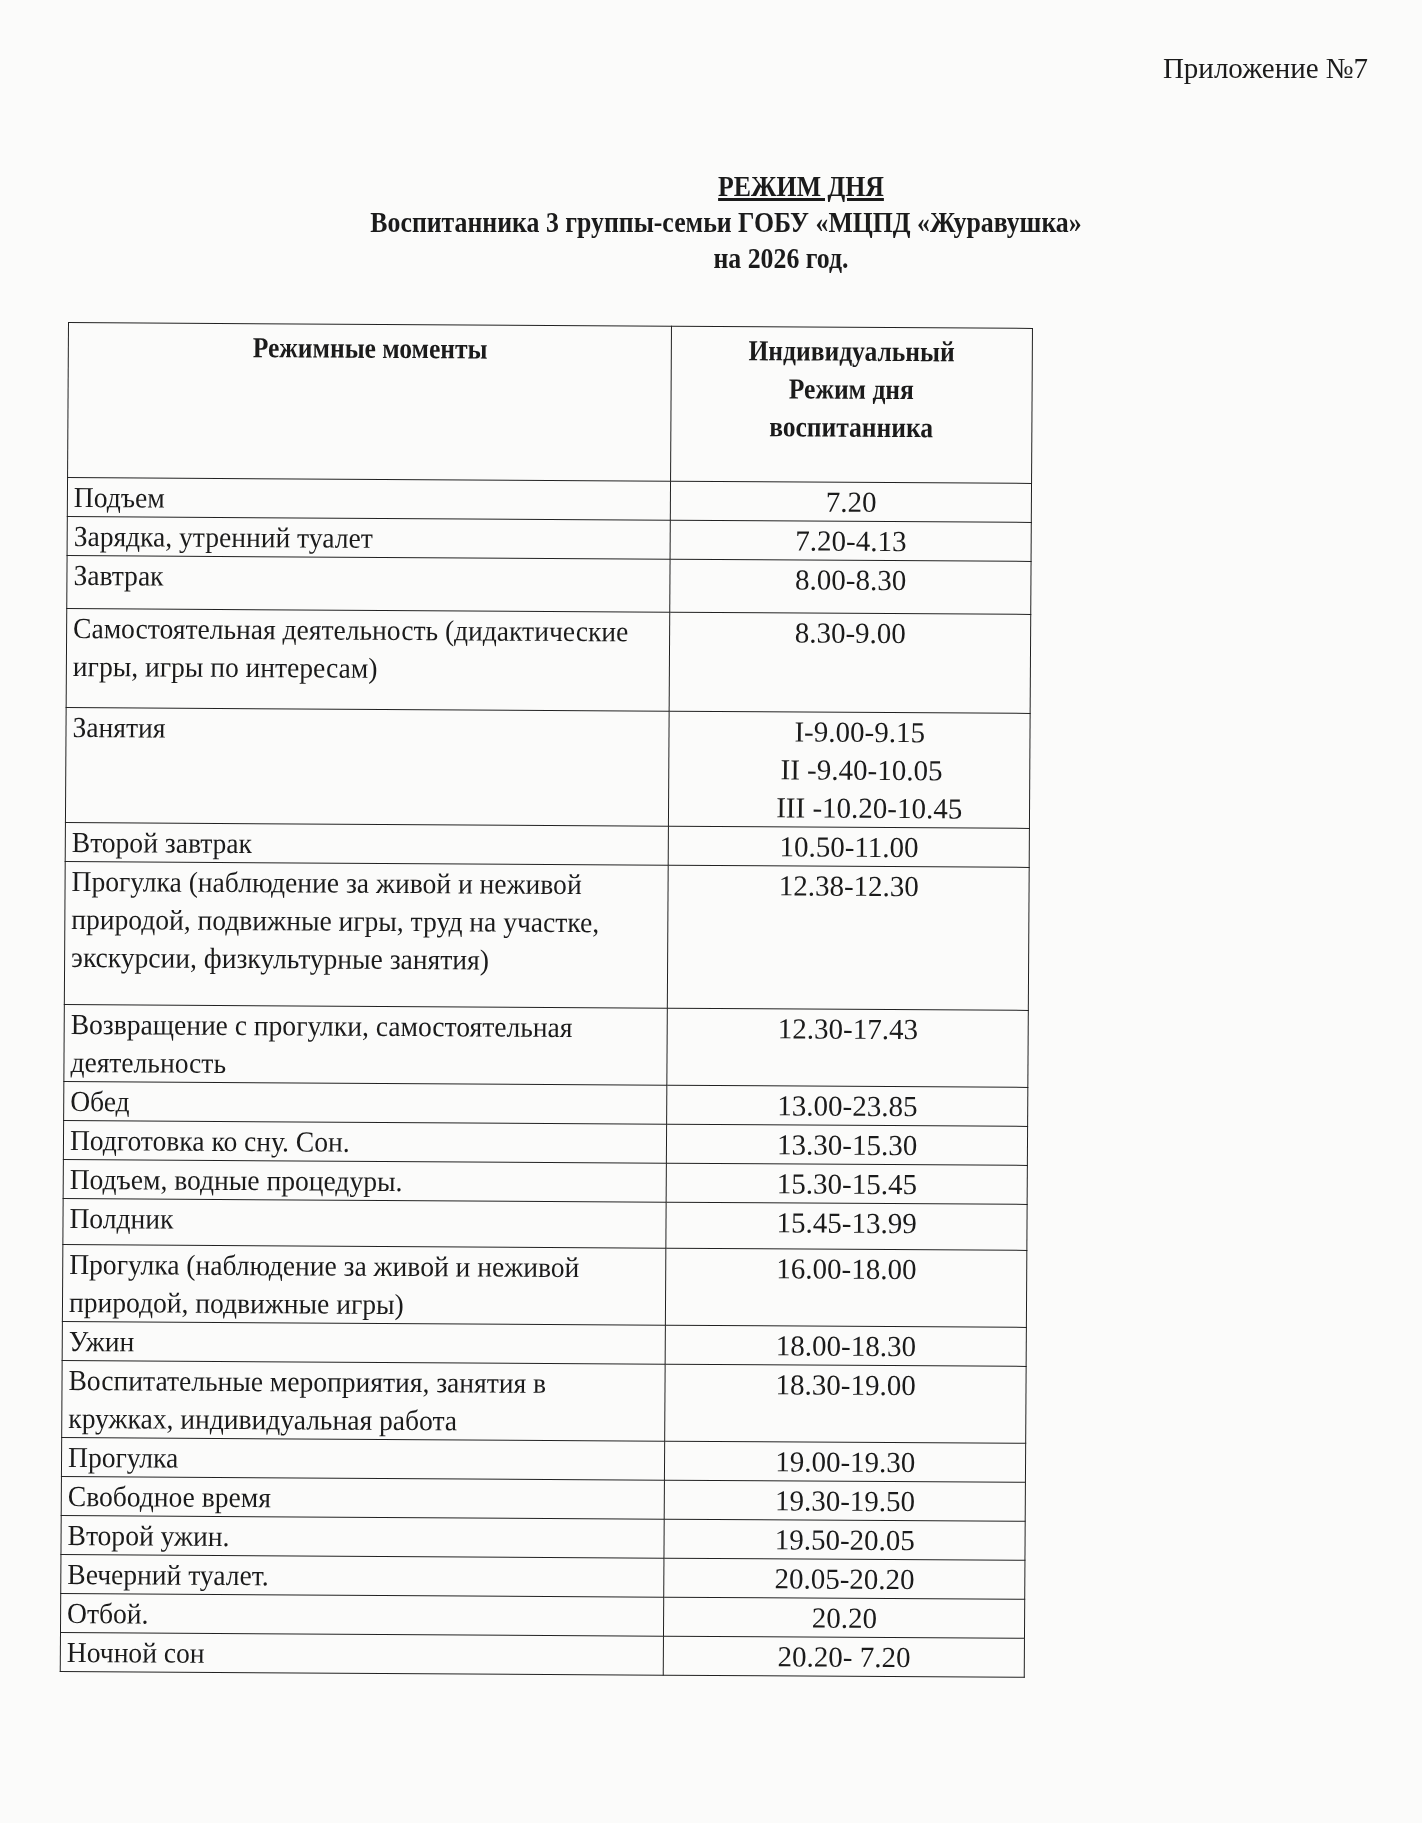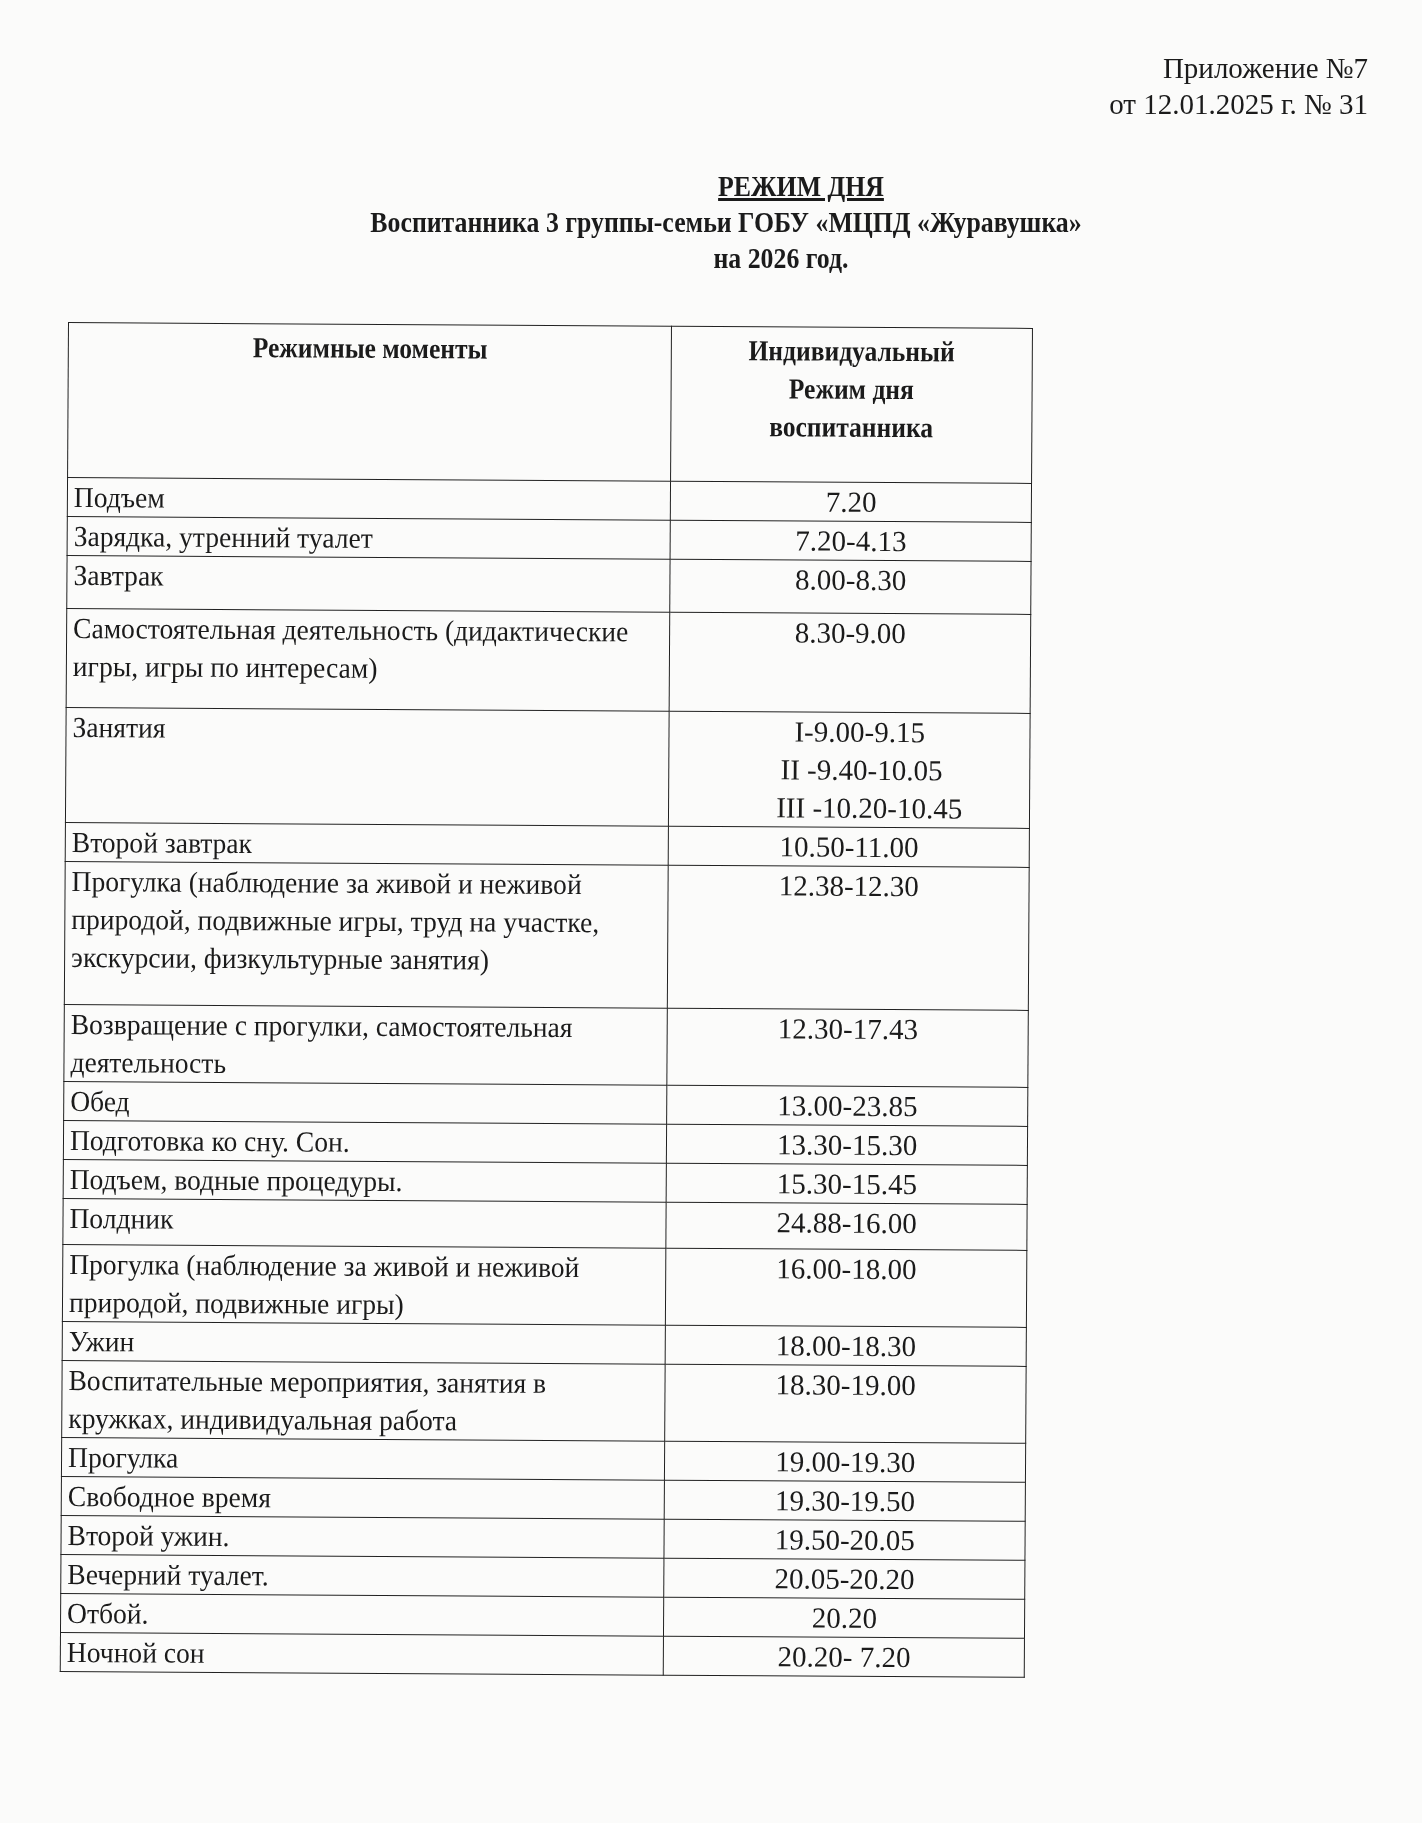--- a/index.html
+++ b/index.html
@@ -6,21 +6,21 @@
     body {
       width: 1422px; height: 1823px;
       background: #fbfbfa;
       position: relative;
       font-family: "Liberation Serif", serif;
       color: #1b1b1b;
       overflow: hidden;
     }
     .appendix {
       position: absolute; right: 54px; top: 50px;
-      text-align: right;
+      text-align: center;
       font-size: 29px; line-height: 36px;
     }
     .appendix div { white-space: pre; }
     .title-block {
       position: absolute; left: 0; top: 168px; width: 1422px;
       text-align: center;
       font-weight: bold;
     }
     .title-main {
       font-size: 30px; line-height: 36px;
@@ -69,21 +69,20 @@
     .time-line { display: block; }
     .time-line.l1 { padding-left: 20px; }
     .time-line.l2 { padding-left: 24px; }
     .time-line.l3 { padding-left: 40px; }
   </style>
 </head>
 <body>
 
 <div class="appendix">
   <div>Приложение №7</div>
-  <div>от 12.01.2025 г. № 31</div>
 </div>
 
 <div class="title-block">
   <span class="title-main">РЕЖИМ ДНЯ</span>
   <span class="title-sub">Воспитанника  3 группы-семьи  ГОБУ  «МЦПД  «Журавушка»</span>
   <span class="title-year">на 2026 год.</span>
 </div>
 
 <table class="sched">
   <thead>
@@ -142,21 +141,21 @@
       <tr style="height: 35px;">
         <td class="activity" style="vertical-align: bottom;"><span class="txt">Подготовка ко сну. Сон.</span></td>
         <td class="time"><span>13.30-15.30</span></td>
       </tr>
       <tr style="height: 34px;">
         <td class="activity" style="vertical-align: bottom;"><span class="txt">Подъем,  водные процедуры.</span></td>
         <td class="time"><span>15.30-15.45</span></td>
       </tr>
       <tr style="height: 46px;">
         <td class="activity" style="vertical-align: top;"><span class="txt">Полдник</span></td>
-        <td class="time"><span>24.88-16.00</span></td>
+        <td class="time"><span>15.45-13.99</span></td>
       </tr>
       <tr style="height: 65px;">
         <td class="activity" style="vertical-align: top;"><span class="txt">Прогулка (наблюдение за живой и неживой природой, подвижные игры)</span></td>
         <td class="time"><span>16.00-18.00</span></td>
       </tr>
       <tr style="height: 35px;">
         <td class="activity" style="vertical-align: bottom;"><span class="txt">Ужин</span></td>
         <td class="time"><span>18.00-18.30</span></td>
       </tr>
       <tr style="height: 67px;">

